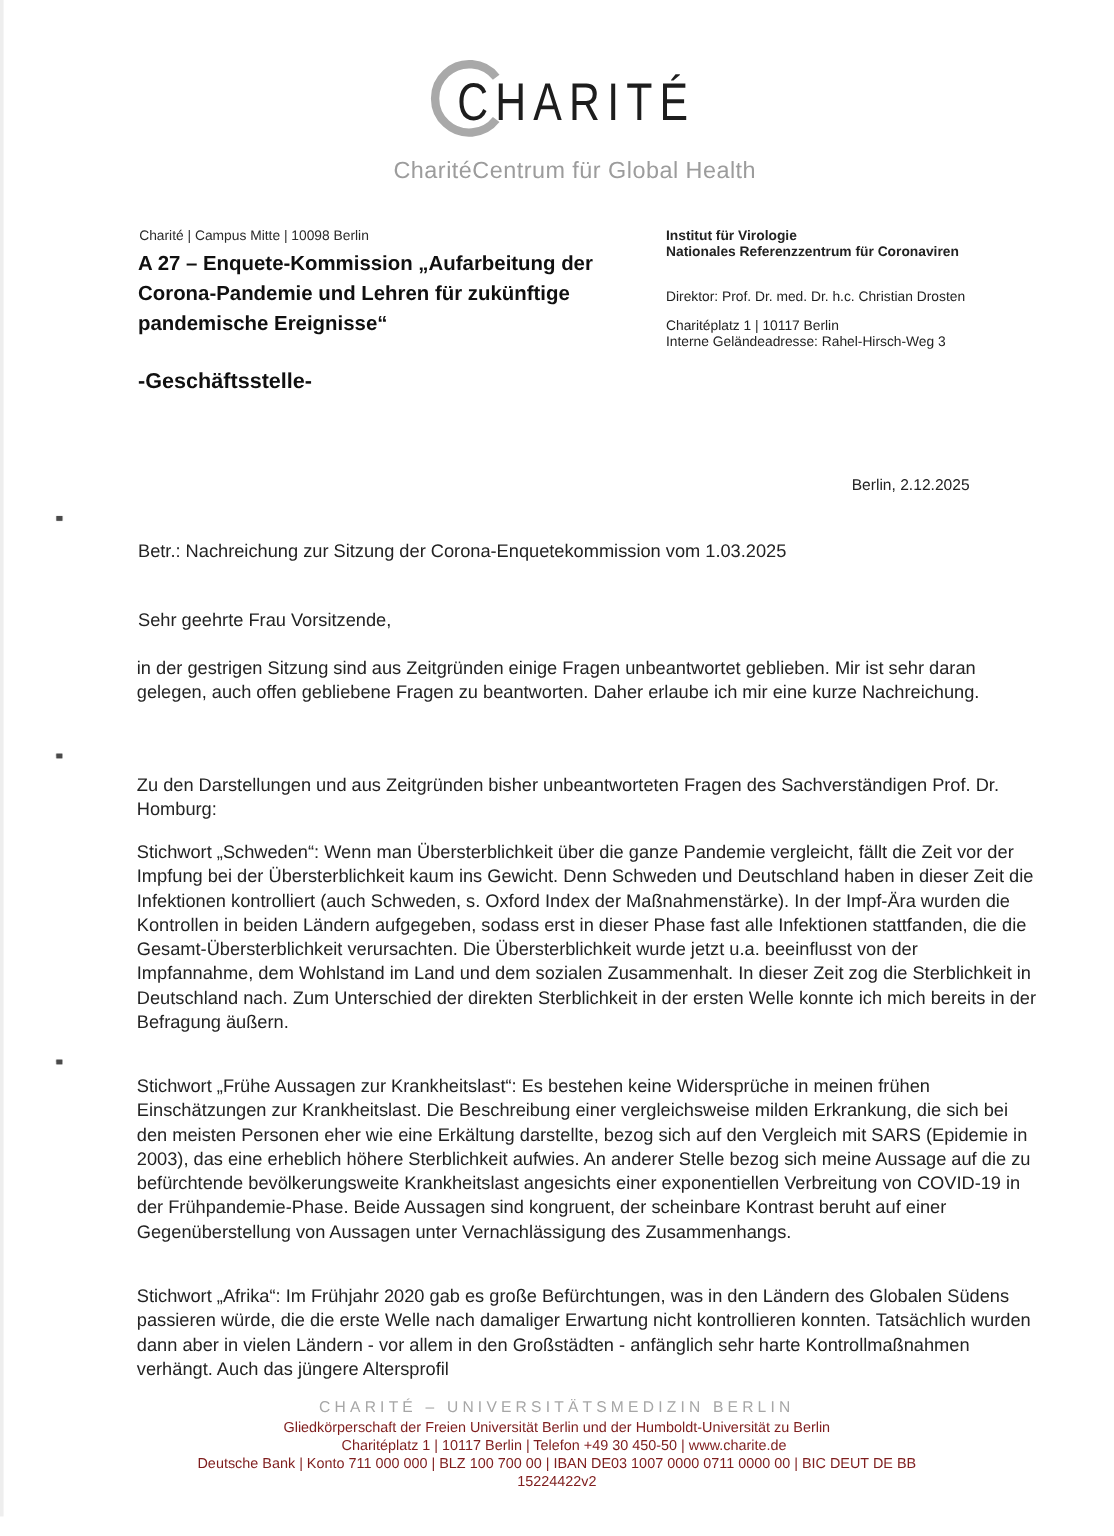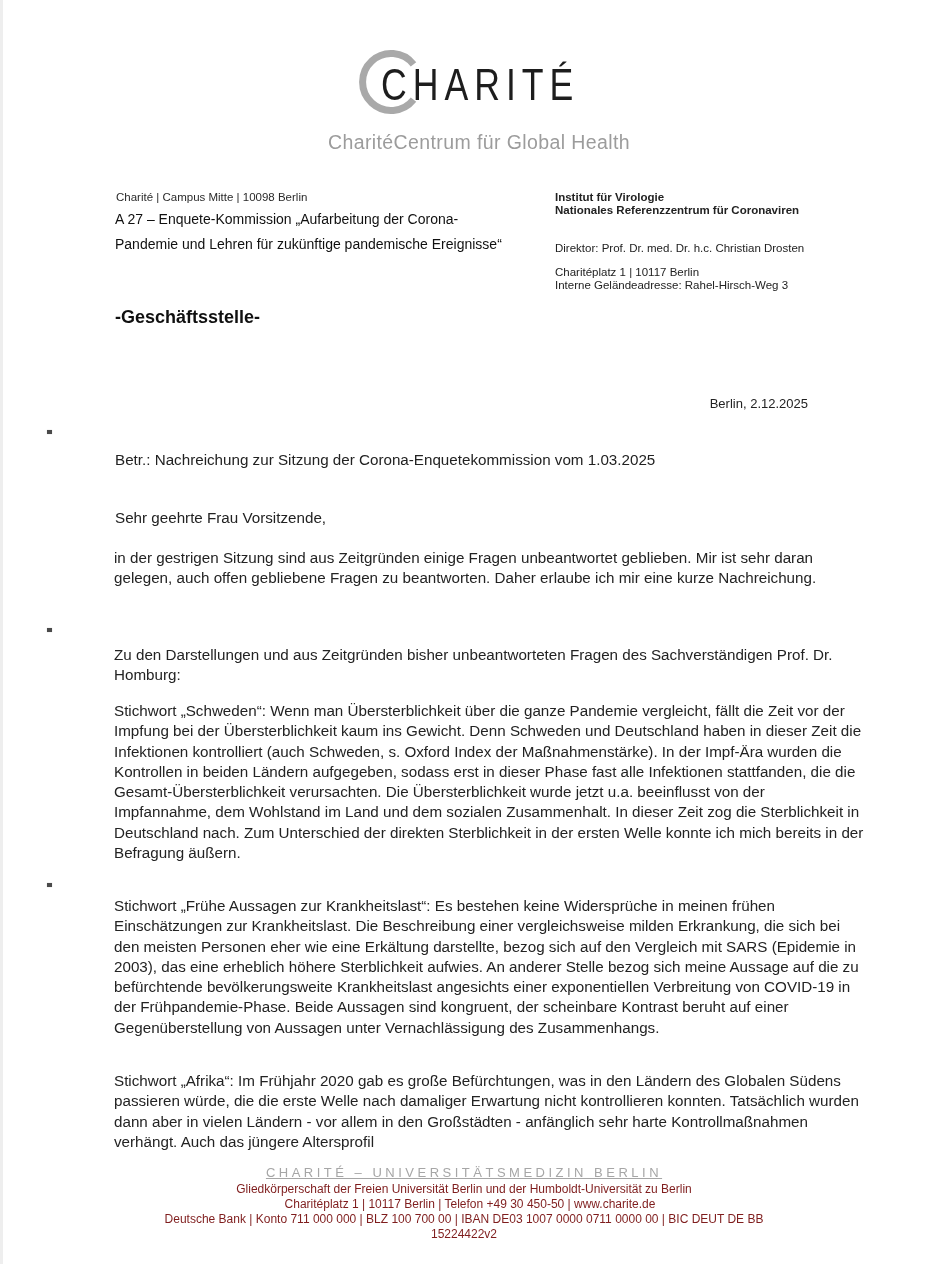--- a/index.html
+++ b/index.html
@@ -18,21 +18,21 @@
   }
   .logo-subtitle {
     position:absolute; left:30px; right:0; top:131px; text-align:center;
     font-size:19.5px; color:#9c9c9c; letter-spacing:0.4px;
   }
 
   
   .return-line { position:absolute; left:116px; top:191px; font-size:11.5px; color:#2a2a2a; }
   .commission-title {
     position:absolute; left:115px; top:207px; width:400px;
-    font-size:14px; font-weight:normal; line-height:25px; color:#101010;
+    font-size:17px; font-weight:bold; line-height:25px; color:#101010;
   }
   .office-label { position:absolute; left:115px; top:307px; font-size:18px; font-weight:bold; color:#101010; }
 
   
   .inst { position:absolute; left:555px; font-size:11.5px; line-height:13.5px; color:#222; }
   .inst.b { font-weight:bold; }
   .inst-name { top:191px; } .inst-center { top:204px; }
   .inst-director { top:242px; } .inst-address { top:266px; } .inst-internal { top:279px; }
 
   
@@ -45,21 +45,21 @@
   }
   .p0 { top:548px; } .p1 { top:645px; } .p2 { top:701px; } .p3 { top:896px; } .p4 { top:1071px; }
 
   
   .fold-mark { position:absolute; left:47px; width:5px; height:4px; background:#4a4a4a; box-shadow:0 0 1px #999; }
   .fm1 { top:430px; } .fm2 { top:628px; } .fm3 { top:883px; }
 
   
   .footer-org {
     position:absolute; left:0; right:0; top:1165px; text-align:center;
-    font-size:13px; letter-spacing:3.5px; color:#a6a6a6;text-decoration:underline;
+    font-size:13px; letter-spacing:3.5px; color:#a6a6a6;
   }
   .footer-line { position:absolute; left:0; right:0; text-align:center; font-size:12px; color:#7f1d1d; }
   .f-membership { top:1182px; } .f-contact { top:1197px;padding-left:12px; } .f-bank { top:1212px; } .f-docid { top:1227px; }
 </style>
 </head>
 <body>
 
 <div class="page">
   <div class="edge-shade"></div>
 

